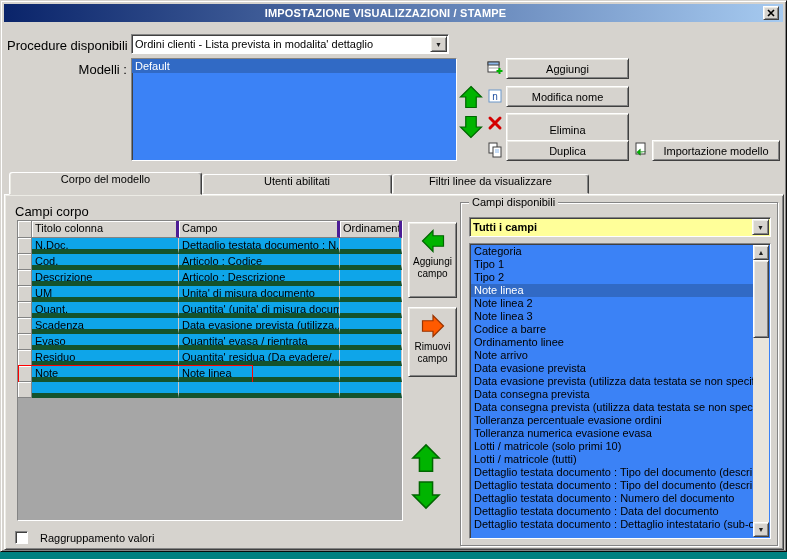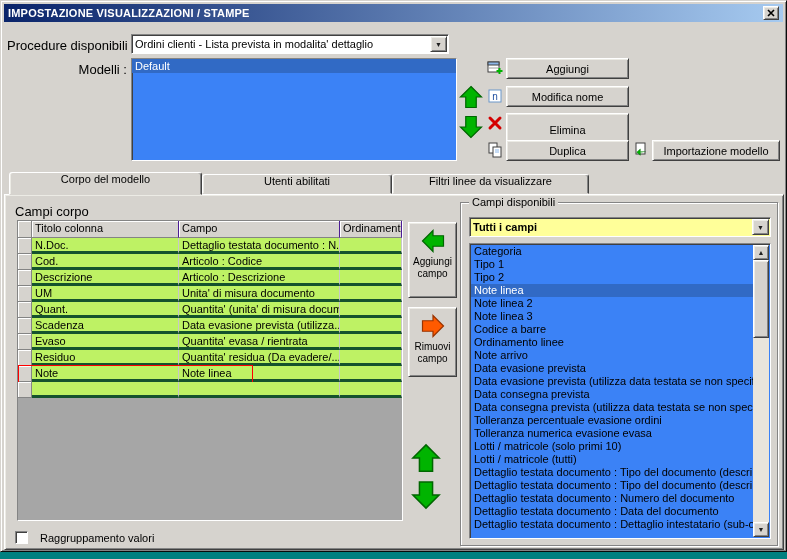--- a/index.html
+++ b/index.html
@@ -4,21 +4,21 @@
 <style>
   html,body{margin:0;padding:0;width:787px;height:559px;overflow:hidden;background:#008080;
     font-family:"Liberation Sans","DejaVu Sans",sans-serif;font-size:11px;color:#000;}
   *{box-sizing:border-box;}
   .window{position:absolute;left:0;top:0;width:787px;height:552px;background:#D6D3CE;
     border:1px solid;border-color:#D6D3CE #0a0a0a #0a0a0a #D6D3CE;
     box-shadow:inset 1px 1px 0 #fff, inset -1px -1px 0 #848484;}
   .titlebar{position:absolute;left:3px;top:3px;right:3px;height:18px;
     background:linear-gradient(to right,var(--titlebar-left,#0A246A),var(--titlebar-right,#A6CAF0));
     display:flex;align-items:center;padding:0 4px;}
-  .titlebar .title{color:#fff;font-weight:bold;font-size:11px;letter-spacing:.2px;flex:1;white-space:nowrap;overflow:hidden;}
+  .titlebar .title{color:#fff;font-weight:bold;font-size:11px;letter-spacing:.2px;flex:1;white-space:nowrap;overflow:hidden;text-align:center;}
   .btn3d{background:#D6D3CE;border:1px solid;border-color:#FFFFFF #404040 #404040 #FFFFFF;
     box-shadow:inset 1px 1px 0 #ECEBE5, inset -1px -1px 0 #848484;}
   .closebtn{width:16px;height:14px;display:flex;align-items:center;justify-content:center;cursor:default;}
   .sunken{background:#fff;border:1px solid;border-color:#848484 #FFFFFF #FFFFFF #848484;
     box-shadow:inset 1px 1px 0 #404040;}
   .lbl{position:absolute;font-size:13px;white-space:nowrap;}
   .r{text-align:right;}
   .combo{position:absolute;background:#fff;}
   .combo .combo-text{position:absolute;left:3px;top:3px;right:20px;white-space:nowrap;overflow:hidden;}
   .combo .combo-btn{position:absolute;right:1px;top:1px;bottom:1px;width:17px;display:flex;
@@ -35,28 +35,28 @@
     border:1px solid;border-color:#FFFFFF #404040 transparent #FFFFFF;
     box-shadow:inset -1px 0 0 #848484, inset 1px 0 0 #ECEBE5;border-radius:3px 3px 0 0;
     display:flex;align-items:flex-start;justify-content:center;}
   .tab.active{z-index:6;background:#D6D3CE;}
   .panel{position:absolute;left:3px;top:193px;width:780px;height:356px;background:#D6D3CE;z-index:1;
     border:1px solid;border-color:#FFFFFF #404040 #404040 #FFFFFF;
     box-shadow:inset 1px 1px 0 #ECEBE5, inset -1px -1px 0 #848484;}
   .grid{position:absolute;background:#A6A6A6;border:1px solid;border-color:#848484 #FFFFFF #FFFFFF #848484;overflow:hidden;}
   .grow{display:flex;height:16px;position:relative;}
   .ghead{height:17px;}
-  .gc{white-space:nowrap;overflow:hidden;padding:1px 2px 0 3px;font-size:11px;background:#bef264;
-    border-right:1px solid #C8C8C8;border-bottom:3px solid #14532d;}
+  .gc{white-space:nowrap;overflow:hidden;padding:1px 2px 0 3px;font-size:11px;background:#0ea5e9;
+    border-right:1px solid #C8C8C8;border-bottom:5px solid #14532d;}
   .gc.sel{width:14px;flex:0 0 14px;background:#D6D3CE;border-right:1px solid #848484;
     border-bottom:1px solid #848484;box-shadow:inset 1px 1px 0 #fff;}
   .gc.c1{flex:0 0 147px;}
   .gc.c2{flex:0 0 161px;}
   .gc.c3{flex:1;}
-  .hd{background:#D6D3CE;border-right:1px solid #4c1d95;border-bottom:1px solid #848484;
+  .hd{background:#D6D3CE;border-right:3px solid #4c1d95;border-bottom:1px solid #848484;
     box-shadow:inset 1px 1px 0 #fff;}
   .grow.highlighted::after{content:"";position:absolute;left:0;top:-1px;width:233px;height:17px;
     border:1px solid var(--highlight-box,#FF0000);pointer-events:none;}
   .midbtn{position:absolute;display:flex;flex-direction:column;align-items:center;
     justify-content:flex-start;padding-top:6px;font-size:10px;line-height:12px;cursor:default;}
   .midbtn svg{margin-bottom:3px;}
   .group{position:absolute;border:1px solid #848484;box-shadow:inset 1px 1px 0 #fff,1px 1px 0 #fff;}
   .grouplbl{position:absolute;left:8px;top:-7px;background:#D6D3CE;padding:0 3px;font-size:11px;}
   .alist{position:absolute;left:1px;top:1px;right:17px;bottom:1px;overflow:hidden;}
   .aitem{height:13px;line-height:13px;padding-left:3px;white-space:nowrap;overflow:hidden;font-size:11px;}

